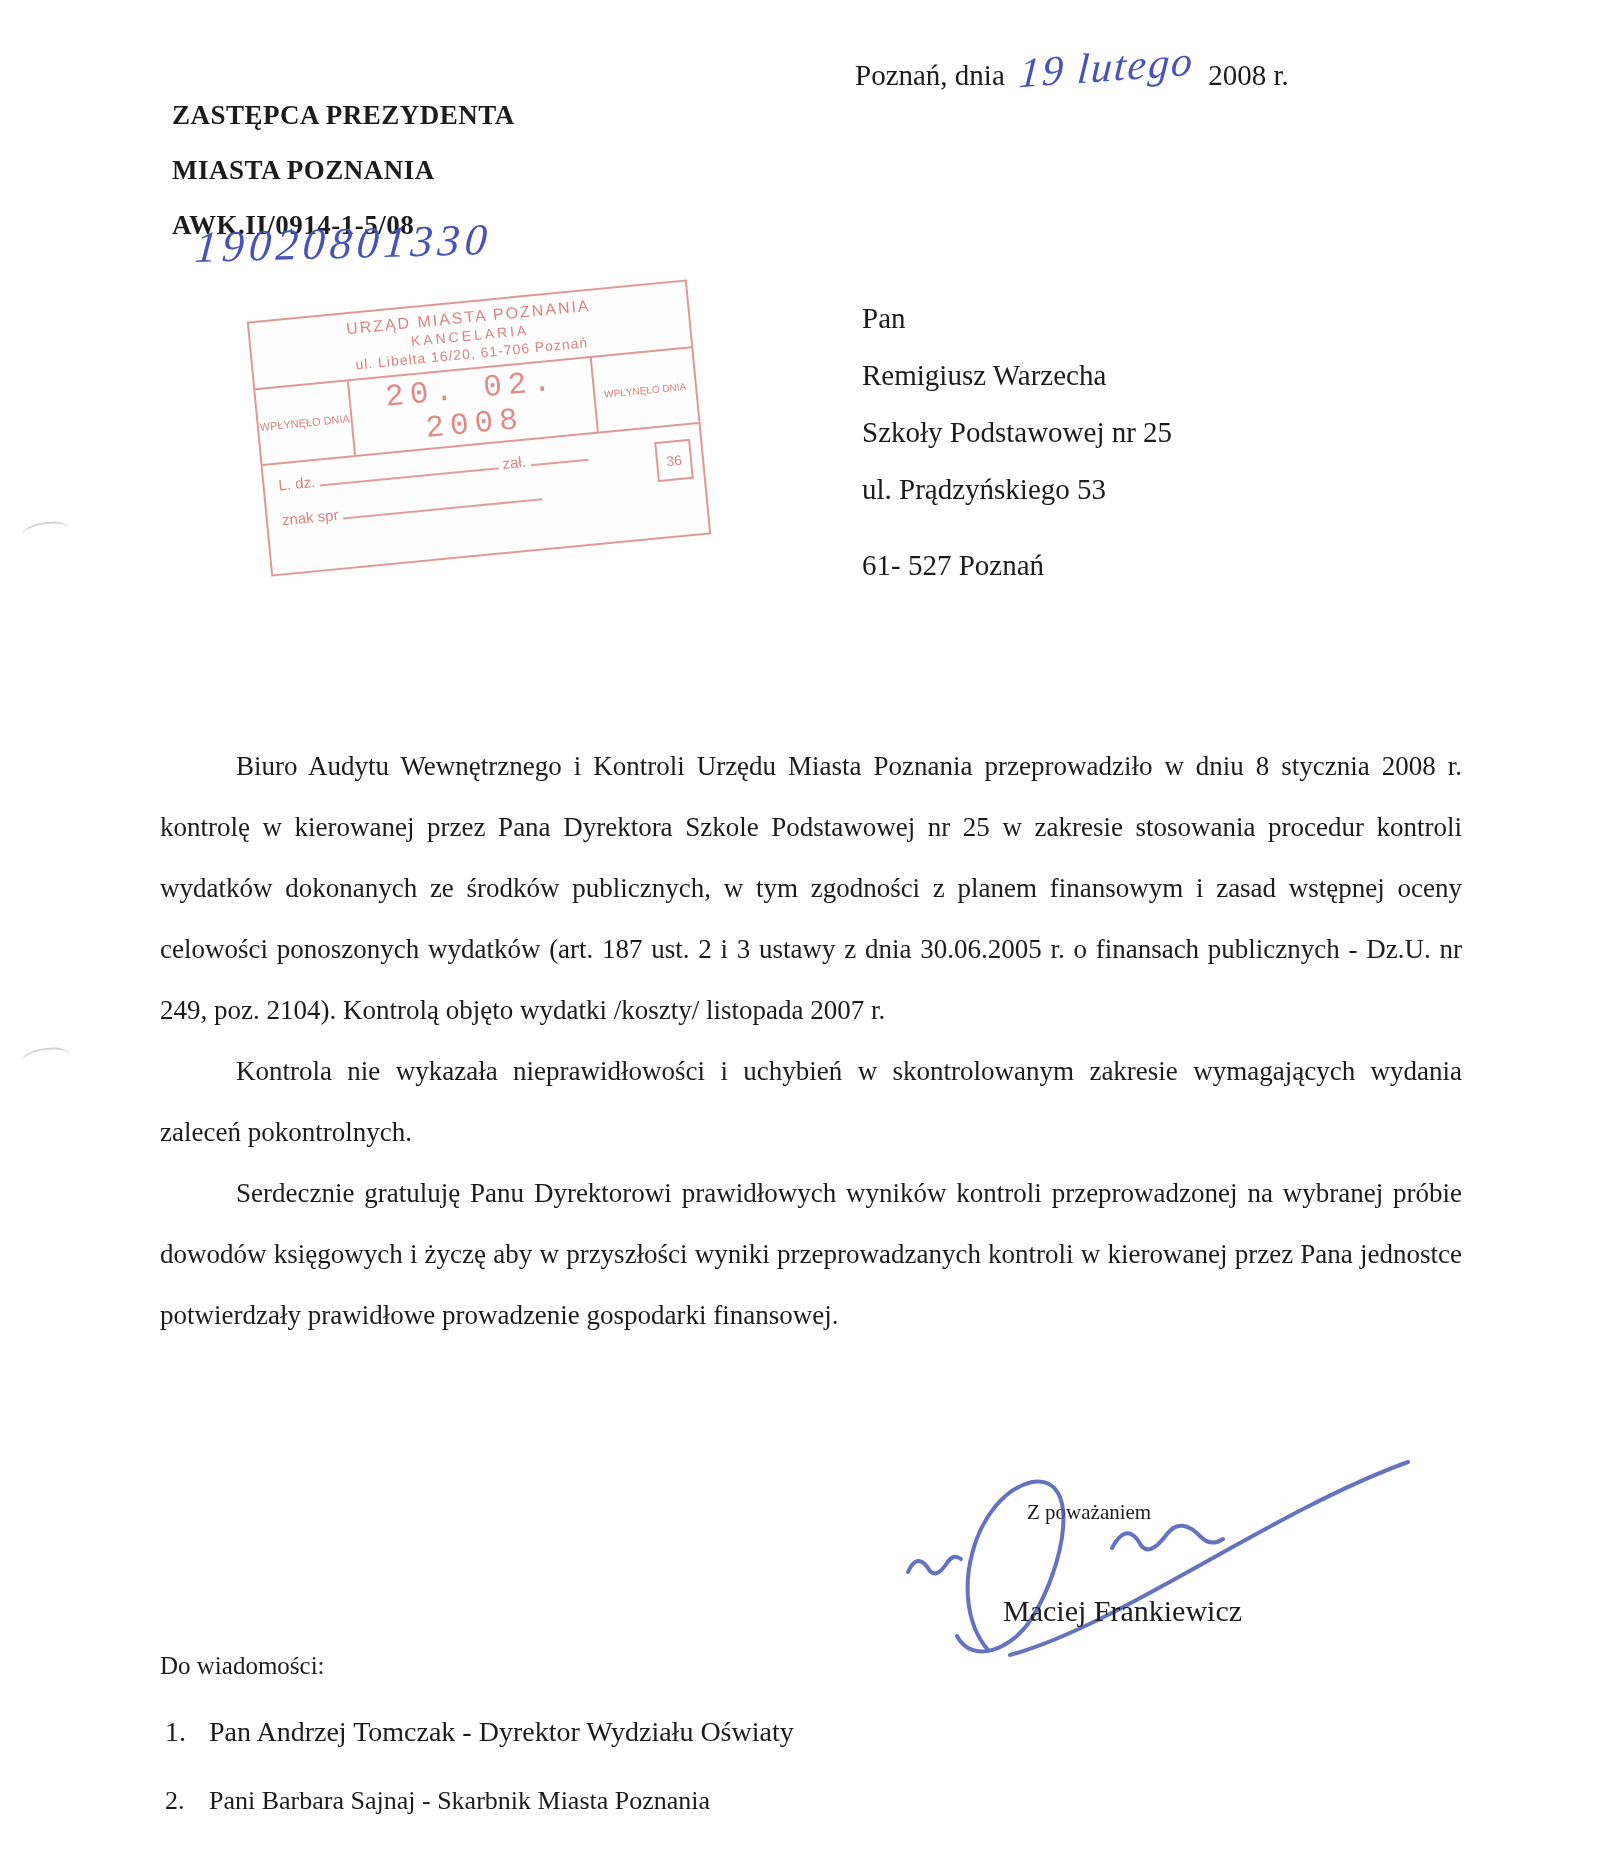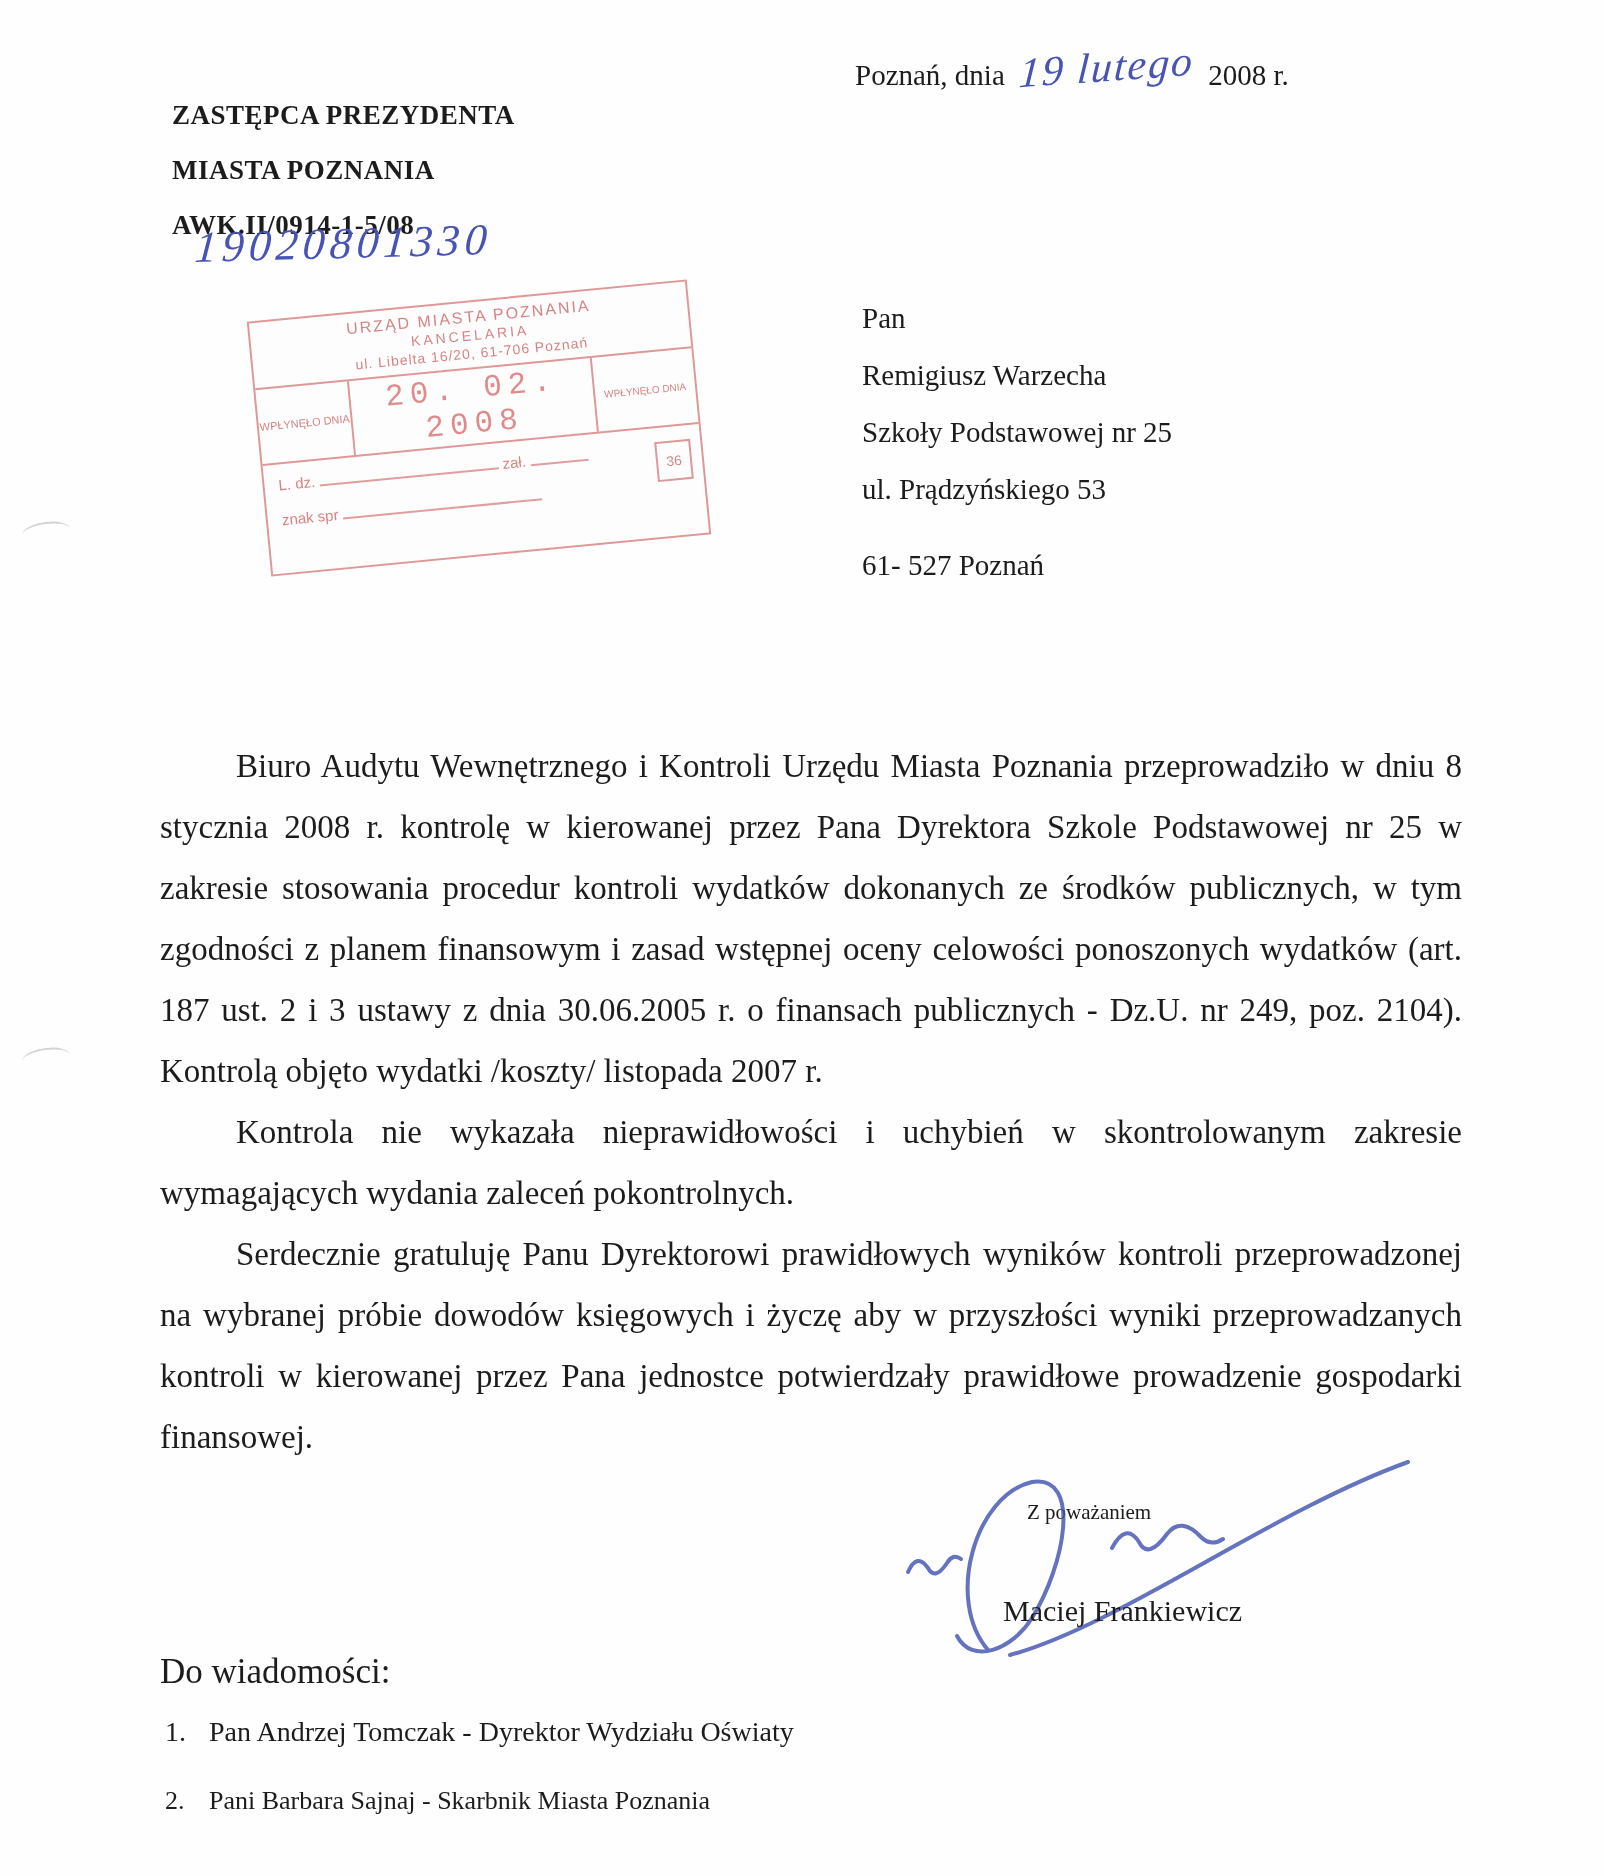--- a/index.html
+++ b/index.html
@@ -55,30 +55,30 @@
   .stamp-box{
     position:absolute;right:10px;top:14px;width:32px;height:36px;
     border:2px solid rgba(205,95,95,.75);display:flex;align-items:center;justify-content:center;font-size:14px;
   }
 
   
   .recipient{left:862px;top:290px;font-size:29px;line-height:57px;}
   .recipient .postal{margin-top:19px;}
 
   
-  .letter-body{left:160px;top:736px;width:1302px;font-size:33px;line-height:61px;text-align:justify;}
+  .letter-body{left:160px;top:736px;width:1302px;font-size:27px;line-height:61px;text-align:justify;}
   .letter-body p{margin:0;text-indent:76px;}
 
   
   .closing-salutation{left:1027px;top:1500px;font-size:21px;white-space:nowrap;}
   .signer{left:1003px;top:1594px;font-size:30px;white-space:nowrap;}
   .signature-svg{left:860px;top:1450px;}
 
   
-  .cc-heading{left:160px;top:1652px;font-size:35px;}
+  .cc-heading{left:160px;top:1652px;font-size:25px;}
   .cc-item{font-size:28px;white-space:nowrap;}
   .cc-item .num{display:inline-block;width:44px;}
   .cc-1{left:165px;top:1716px;}
   .cc-2{left:165px;top:1786px;font-size:26px;}
 
   
   .scan-mark{width:48px;height:18px;border-top:2px solid #c9c9c9;border-radius:50%;opacity:.8;}
   .mark-1{left:22px;top:522px;transform:rotate(-8deg);}
   .mark-2{left:22px;top:1048px;transform:rotate(-8deg);}
 </style>

